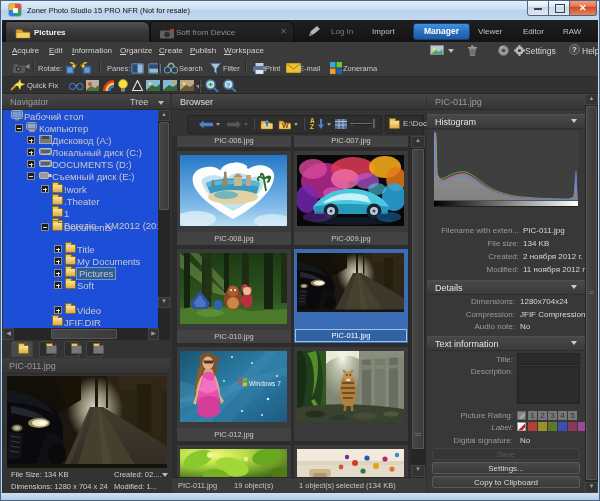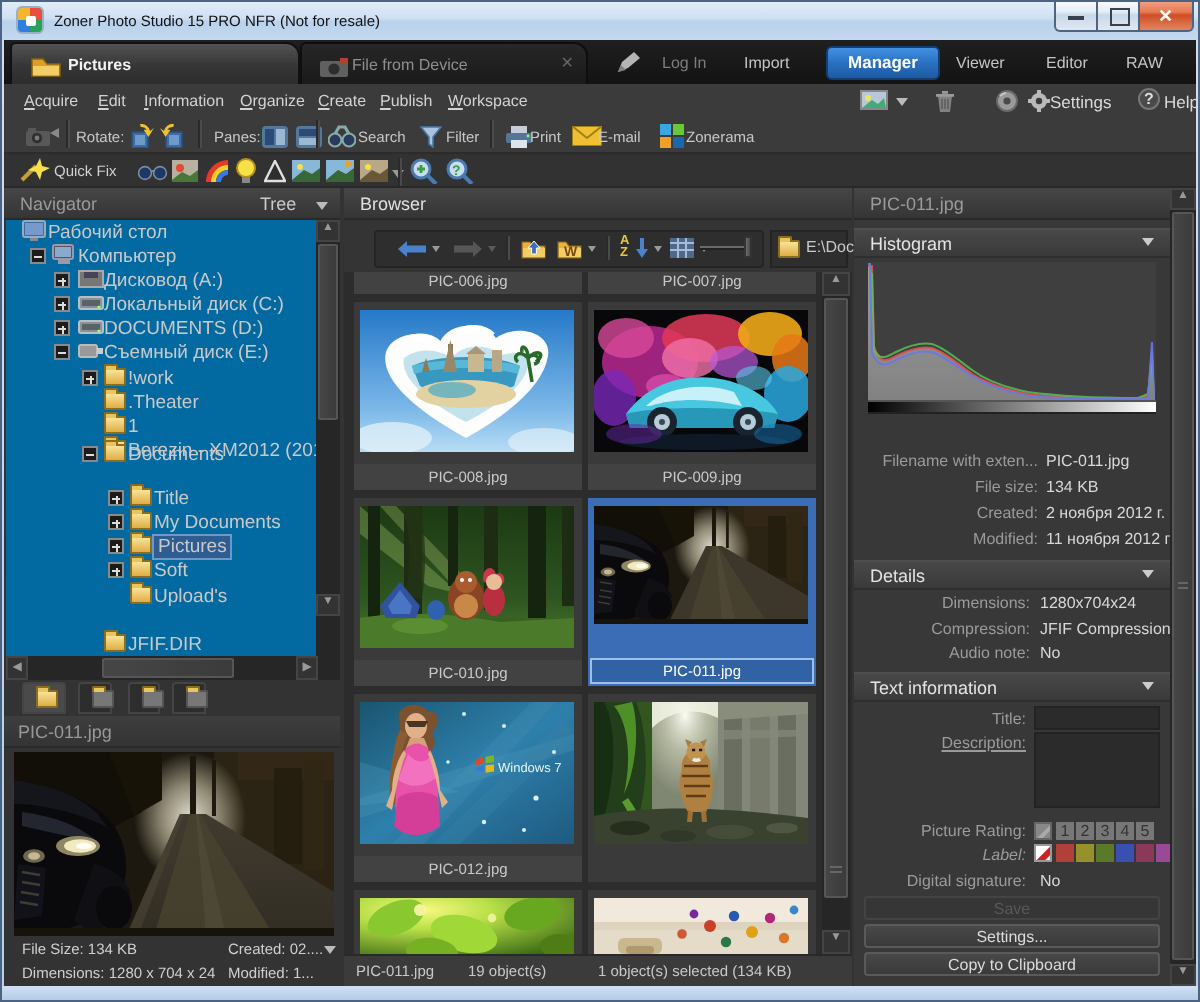--- a/index.html
+++ b/index.html
@@ -30,21 +30,21 @@
 #tb1{position:absolute;left:0;top:38px;width:596px;height:19px;background:#3b3b3b;border-bottom:1px solid #2c2c2c;}
 .tl{position:absolute;top:6px;font-size:7.5px;color:#c8c8c8;}
 .sep{position:absolute;top:2px;width:0px;height:14px;border-left:1px solid #2a2a2a;border-right:1px solid #4a4a4a;}
 #tb2{position:absolute;left:0;top:57px;width:596px;height:17px;background:#323232;border-bottom:1px solid #282828;}
 .phead{position:absolute;top:74px;height:16px;background:linear-gradient(#464646,#353535);border-bottom:1px solid #292929;}
 .phead .t{position:absolute;left:8px;top:3px;font-size:9px;color:#9b9b9b;}
 #leftp{position:absolute;left:0;top:90px;width:168px;height:383px;background:#333;}
 #midp{position:absolute;left:170px;top:90px;width:254px;height:383px;background:#2c2c2c;}
 #rightp{position:absolute;left:425px;top:90px;width:158px;height:383px;background:#383838;font-size:8px;}
 
-#tree{position:absolute;left:1px;top:0px;width:155px;height:218px;background:#0369a1;overflow:hidden;}
+#tree{position:absolute;left:1px;top:0px;width:155px;height:218px;background:#1d4ed8;overflow:hidden;}
 .trow{position:absolute;height:13px;white-space:nowrap;}
 .trow .tx{position:absolute;top:1px;font-size:9.5px;color:#c9c9c9;}
 .exp{position:absolute;top:2px;width:8px;height:8px;background:#1c1c1c;border:1px solid #8a8a8a;}
 .exp:before{content:"";position:absolute;left:1px;top:3px;width:4px;height:1px;background:#ddd;}
 .exp.p:after{content:"";position:absolute;left:2.5px;top:1.5px;width:1px;height:4px;background:#ddd;}
 .fold{position:absolute;top:1px;width:11px;height:9px;background:linear-gradient(#f8e39a,#dfae43);border:1px solid #8a6d1e;border-radius:1px;}
 .fold:before{content:"";position:absolute;left:-1px;top:-3px;width:5px;height:2px;background:#e8c65f;border:1px solid #8a6d1e;border-bottom:none;border-radius:1px 1px 0 0;}
 .sel{background:#2e5d91;outline:1px solid #6f99c4;}
 
 .sb{background:#262626;}
@@ -93,21 +93,21 @@
             <path d="M1.5 6 h13 v4.8 h-13 z" fill="#f2ce67"></path>
           </svg>
           <div class="t">Pictures</div>
         </div>
  <div class="tab2">
           <svg style="position:absolute;left:9px;top:7px" width="16" height="10">
             <rect x="0" y="1.5" width="14" height="8" rx="1" fill="#606060"></rect>
             <circle cx="7" cy="5.5" r="2.8" fill="#2e2e2e"></circle>
             <rect x="10" y="0" width="4" height="2.5" fill="#b04030"></rect>
           </svg>
-          <div class="t">File from Device</div>
+          <div class="t">Soft from Device</div>
           <div class="x">✕</div>
         </div>
  <svg style="position:absolute;left:305px;top:5px" width="14" height="13">
           <path d="M2 11 L4 6 L10 1 L13 4 L7 9 Z" fill="#b5b5b5"></path>
           <path d="M2 11 L3.5 7.5 L6 10 Z" fill="#808080"></path>
         </svg>
  <div class="tbtxt" style="left:329px;color:#7d7d7d;">Log In</div>
  <div class="tbtxt" style="left:370px;">Import</div>
  <div id="mgr">Manager</div>
  <div class="tbtxt" style="left:476px;">Viewer</div>
@@ -374,23 +374,24 @@
 <div class="trow" style="left:0;top:157px;width:155px;">
             <div class="exp p" style="left:51px;"></div>
             <div class="fold" style="left:62px;"></div>
             <div class="tx sel" style="left:74px;padding:0 2px;">Pictures</div>
           </div>
 <div class="trow" style="left:0;top:169px;width:155px;">
             <div class="exp p" style="left:51px;"></div>
             <div class="fold" style="left:62px;"></div>
             <div class="tx" style="left:74px;">Soft</div>
           </div>
-<div class="trow" style="left:0;top:182px;width:155px;">
+<div class="trow" style="left:0;top:194px;width:155px;">
+            <div class="exp p" style="left:51px;"></div>
             <div class="fold" style="left:62px;"></div>
-            <div class="tx" style="left:74px;">Upload's</div>
+            <div class="tx" style="left:74px;">Video</div>
           </div>
 <div class="trow" style="left:0;top:206px;width:155px;">
             <div class="fold" style="left:49px;"></div>
             <div class="tx" style="left:61px;">JFIF.DIR</div>
           </div>
         </div>
 <div class="sb" style="position:absolute;left:156px;top:0;width:12px;height:218px;">
  <div class="sbbtn" style="left:0;top:0;width:12px;height:11px;">▲</div>
  <div class="sbthumb" style="left:1px;top:12px;width:10px;height:88px;"></div>
  <div class="sbbtn" style="left:0;top:187px;width:12px;height:11px;">▼</div>
@@ -821,21 +822,21 @@
         <div class="rval" style="left:93px;top:200px;">JFIF Compression</div>
 <div class="rlab" style="left:0px;top:212px;width:88px;">Audio note:</div>
         <div class="rval" style="left:93px;top:212px;">No</div>
 
 <div class="rhead" style="top:226px;">
           <div class="t">Text information</div>
           <div class="a"></div>
         </div>
 <div class="rlab" style="left:0px;top:245px;width:86px;">Title:</div>
 <div class="rbox" style="left:90px;top:243px;width:63px;height:12px;"></div>
-<div class="rlab" style="left:0px;top:257px;width:86px;text-decoration:underline;">Description:</div>
+<div class="rlab" style="left:0px;top:257px;width:86px;">Description:</div>
 <div class="rbox" style="left:90px;top:256px;width:63px;height:38px;"></div>
 <div class="rlab" style="left:0px;top:301px;width:86px;">Picture Rating:</div>
 <div style="position:absolute;left:90px;top:301px;width:9px;height:9px;background:#888;border:1px solid #666;overflow:hidden;">
           <div style="position:absolute;left:-2px;top:3px;width:14px;height:2px;background:#aaa;transform:rotate(-45deg);"></div>
         </div>
 <div style="position:absolute;left:101px;top:301px;width:9px;height:9px;background:#777;color:#333;font-size:8px;text-align:center;line-height:9px;">1</div>
 <div style="position:absolute;left:111px;top:301px;width:9px;height:9px;background:#777;color:#333;font-size:8px;text-align:center;line-height:9px;">2</div>
 <div style="position:absolute;left:121px;top:301px;width:9px;height:9px;background:#777;color:#333;font-size:8px;text-align:center;line-height:9px;">3</div>
 <div style="position:absolute;left:131px;top:301px;width:9px;height:9px;background:#777;color:#333;font-size:8px;text-align:center;line-height:9px;">4</div>
 <div style="position:absolute;left:141px;top:301px;width:9px;height:9px;background:#777;color:#333;font-size:8px;text-align:center;line-height:9px;">5</div>

